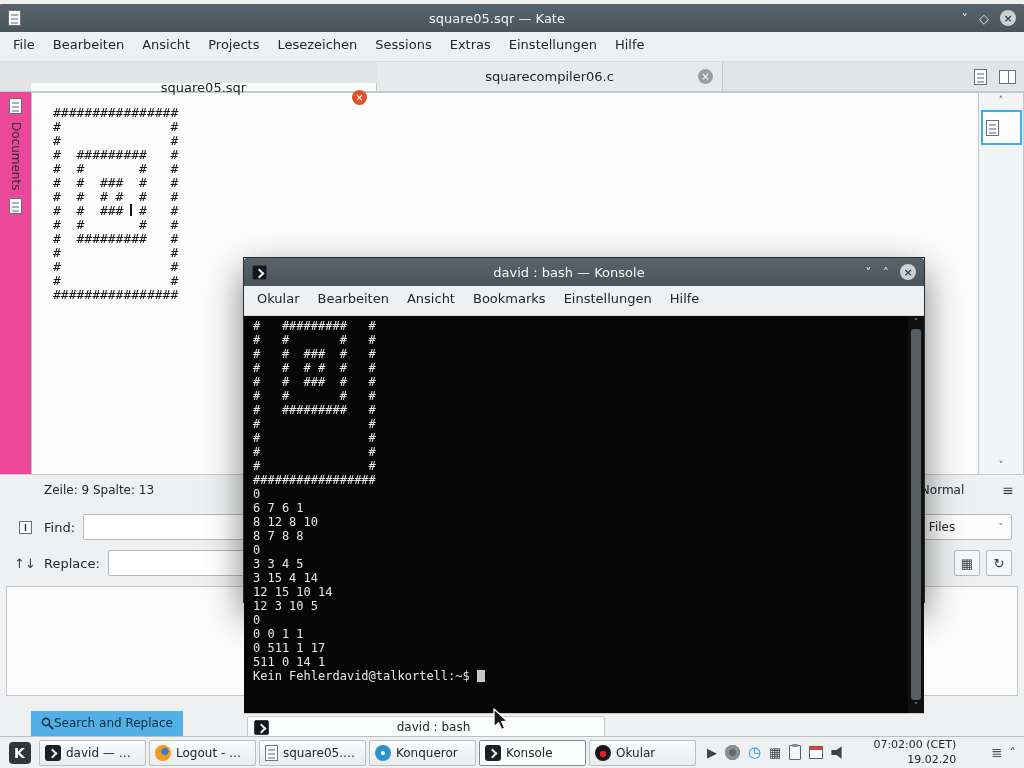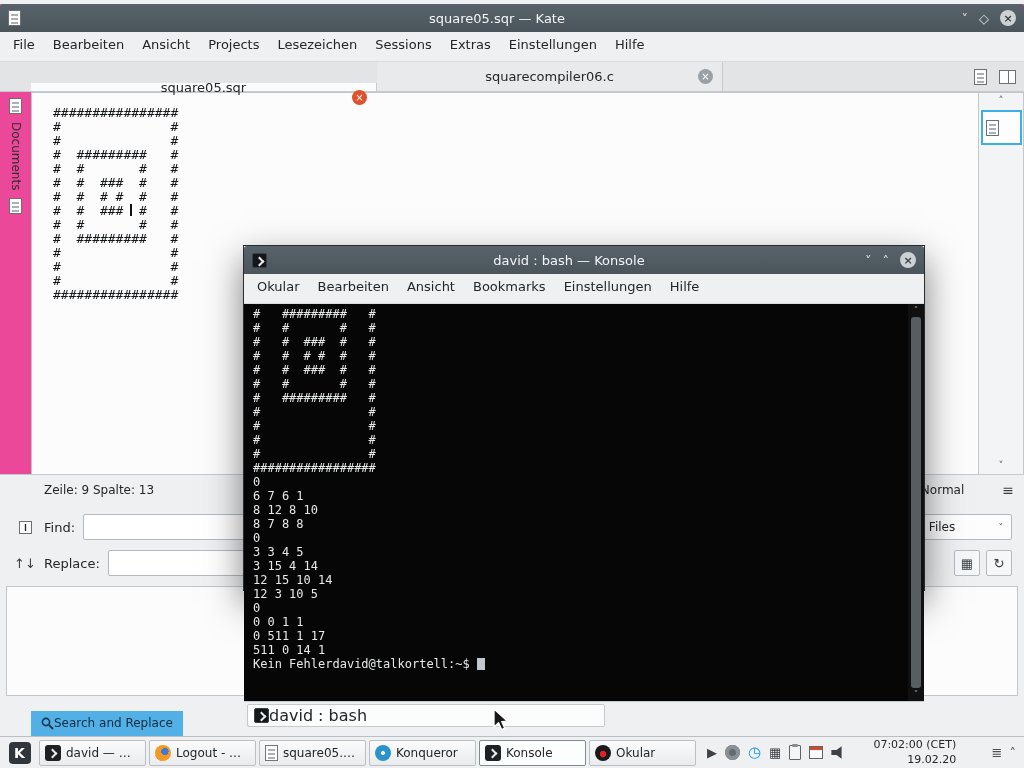--- a/index.html
+++ b/index.html
@@ -66,35 +66,35 @@
   .combo .chev { margin-left:auto; color:#4a5054; font-size:9px; }
   .mini-btn { position:absolute; width:26px; height:26px; border:1px solid #b4babf; border-radius:2px;
     background:#f6f7f8; display:flex; align-items:center; justify-content:center; color:#3a4045; font-size:13px; }
   .results { flex:1; margin-top:2px; background:#fcfcfc; border:1px solid #c2c7cb; }
 
   .kate-bottom { height:34px; display:flex; align-items:center; padding-left:31px; flex:0 0 auto; }
   .sr-toggle { height:25px; display:flex; align-items:center; background:#52b0e7; padding:0 10px;
     font-size:12px; color:#0f2d40; }
 
   
-  .konsole { position:absolute; left:243px; top:245px; width:682px; height:346px; display:flex;
+  .konsole { position:absolute; left:243px; top:257px; width:682px; height:346px; display:flex;
     flex-direction:column; box-shadow:0 14px 34px rgba(0,0,0,.5); border:1px solid #272c30;
     background:#eff0f1; z-index:5; }
   .terminal { height:397px; background:#060606; position:relative; padding:3px 24px 0 9px; overflow:hidden; flex:0 0 auto; }
   .term-line { font-family:"DejaVu Sans Mono", monospace; font-size:12px; line-height:14px; color:#e6e8e9; white-space:pre; min-height:14px; }
   .term-cursor { display:inline-block; width:8px; height:12px; background:#c2c7cb; vertical-align:-2px; }
   .term-scroll { position:absolute; top:0; right:0; bottom:0; width:16px; background:#101010;
     display:flex; flex-direction:column; align-items:center; padding:2px 0; }
   .term-scroll .chevron { color:#9aa1a6; font-size:9px; }
   .term-thumb { width:10px; flex:1; margin:2px 0; background:#565d63; border-radius:3px; }
   .konsole-tabbar { height:27px; background:#eff0f1; border-top:1px solid #c6cacd; display:flex;
     align-items:center; padding:0 3px; flex:0 0 auto; }
   .ktab { width:358px; height:23px; display:flex; align-items:center; background:#fbfcfc;
     border:1px solid #c6cacd; border-radius:2px; padding:0 6px; }
-  .ktab-label { flex:1; font-size:16px; }
+  .ktab-label { flex:1; text-align:center; font-size:12px; }
 
   
   .page-icon { display:inline-block; width:13px; height:16px; background:#fdfdfd; border:1px solid #697076; position:relative; }
   .page-icon::after { content:""; position:absolute; left:2px; top:3px; right:2px; height:2px;
     background:#aab0b4; box-shadow:0 4px 0 #aab0b4, 0 8px 0 #aab0b4; }
   .split-icon { display:inline-block; width:17px; height:14px; border:1px solid #697076; background:#fdfdfd; position:relative; }
   .split-icon::before { content:""; position:absolute; left:50%; top:0; bottom:0; width:1px; background:#697076; }
   .icon-konsole { display:inline-block; width:15px; height:15px; background:#14171a; border:1px solid #3a4045;
     border-radius:2px; position:relative; flex:0 0 auto; }
   .icon-konsole::after { content:""; position:absolute; left:3px; top:4px; width:5px; height:5px;

